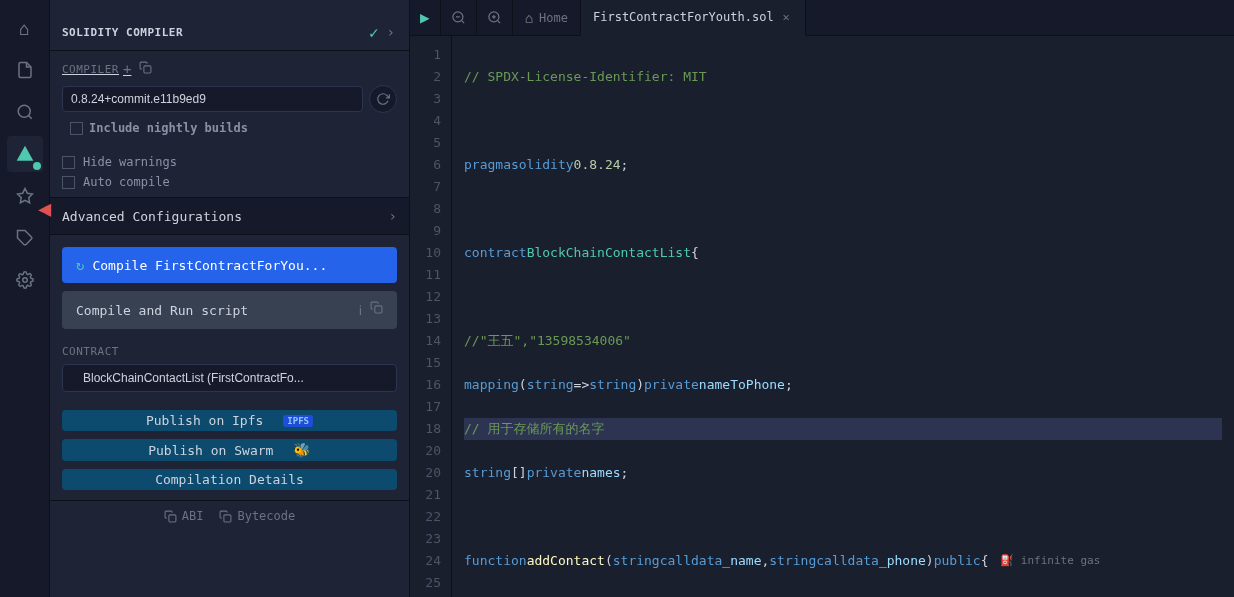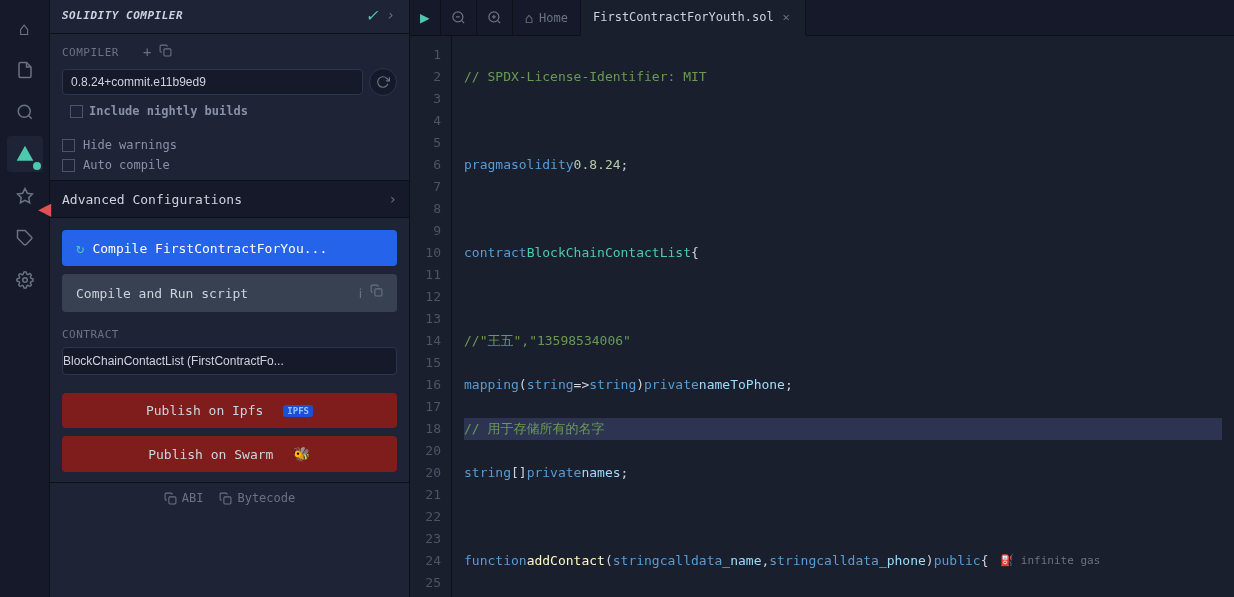--- a/index.html
+++ b/index.html
@@ -67,23 +67,22 @@
       display: flex;
       flex-direction: column;
       flex-shrink: 0;
       border-right: 1px solid #0d1117;
       overflow-y: auto;
     }
     .sidebar-header {
       display: flex;
       align-items: center;
       justify-content: space-between;
-      padding: 5px 12px 8px 12px;
+      padding: 22px 12px 8px 12px;
       border-bottom: 1px solid #0d1117;
-      font-style: italic;
     }
     .sidebar-title {
       font-size: 11px;
       font-weight: 700;
       color: #cdd3de;
       letter-spacing: 0.5px;
       text-transform: uppercase;
     }
     .sidebar-header-icons {
       display: flex;
@@ -97,22 +96,23 @@
       padding: 2px;
     }
 
     
     .compiler-section {
       padding: 8px 12px;
     }
     .compiler-label-row {
       display: flex;
       align-items: center;
-      gap: 22px;
+      gap: 2px;
       margin-bottom: 6px;
+      text-decoration: underline;
     }
     .compiler-label {
       font-size: 11px;
       color: #6b7280;
       letter-spacing: 0.5px;
     }
     .compiler-label-icons {
       display: flex;
       gap: 4px;
     }
@@ -256,39 +256,39 @@
       margin-bottom: 6px;
       text-transform: uppercase;
     }
     .contract-select {
       width: 100%;
       background: #16192a;
       border: 1px solid #2d3452;
       border-radius: 4px;
       color: #cdd3de;
       font-size: 12px;
-      padding: 6px 0;
+      padding: 6px 20px;
       cursor: pointer;
       appearance: none;
       margin-bottom: 10px;
     }
 
     
     .action-buttons {
       display: flex;
       flex-direction: column;
       gap: 8px;
       padding: 0 12px 10px 12px;
     }
     .btn-action {
-      background: #7f1d1d;
+      background: #0c4a6e;
       color: #cdd3de;
       border: none;
       border-radius: 4px;
-      padding: 10px 14px;
+      padding: 3px 14px;
       font-size: 13px;
       cursor: pointer;
       font-family: inherit;
       font-weight: 500;
       display: flex;
       align-items: center;
       justify-content: center;
       gap: 20px;
     }
 
@@ -578,20 +578,23 @@
   </div>
 
   <div class="action-buttons">
     <button class="btn-action">
       <span>Publish on Ipfs</span>
       <span class="ipfs-badge">IPFS</span>
     </button>
     <button class="btn-action">
       <span>Publish on Swarm</span>
       <span class="swarm-badge">🐝</span>
+    </button>
+    <button class="btn-action">
+      <span>Compilation Details</span>
     </button>
   </div>
 
   <div class="abi-row">
     <div class="abi-item">
       <svg width="13" height="13" viewBox="0 0 24 24" fill="none" stroke="currentColor" stroke-width="2">
         <rect x="9" y="9" width="13" height="13" rx="2" ry="2"></rect>
         <path d="M5 15H4a2 2 0 01-2-2V4a2 2 0 012-2h9a2 2 0 012 2v1"></path>
       </svg>
       <span>ABI</span>

